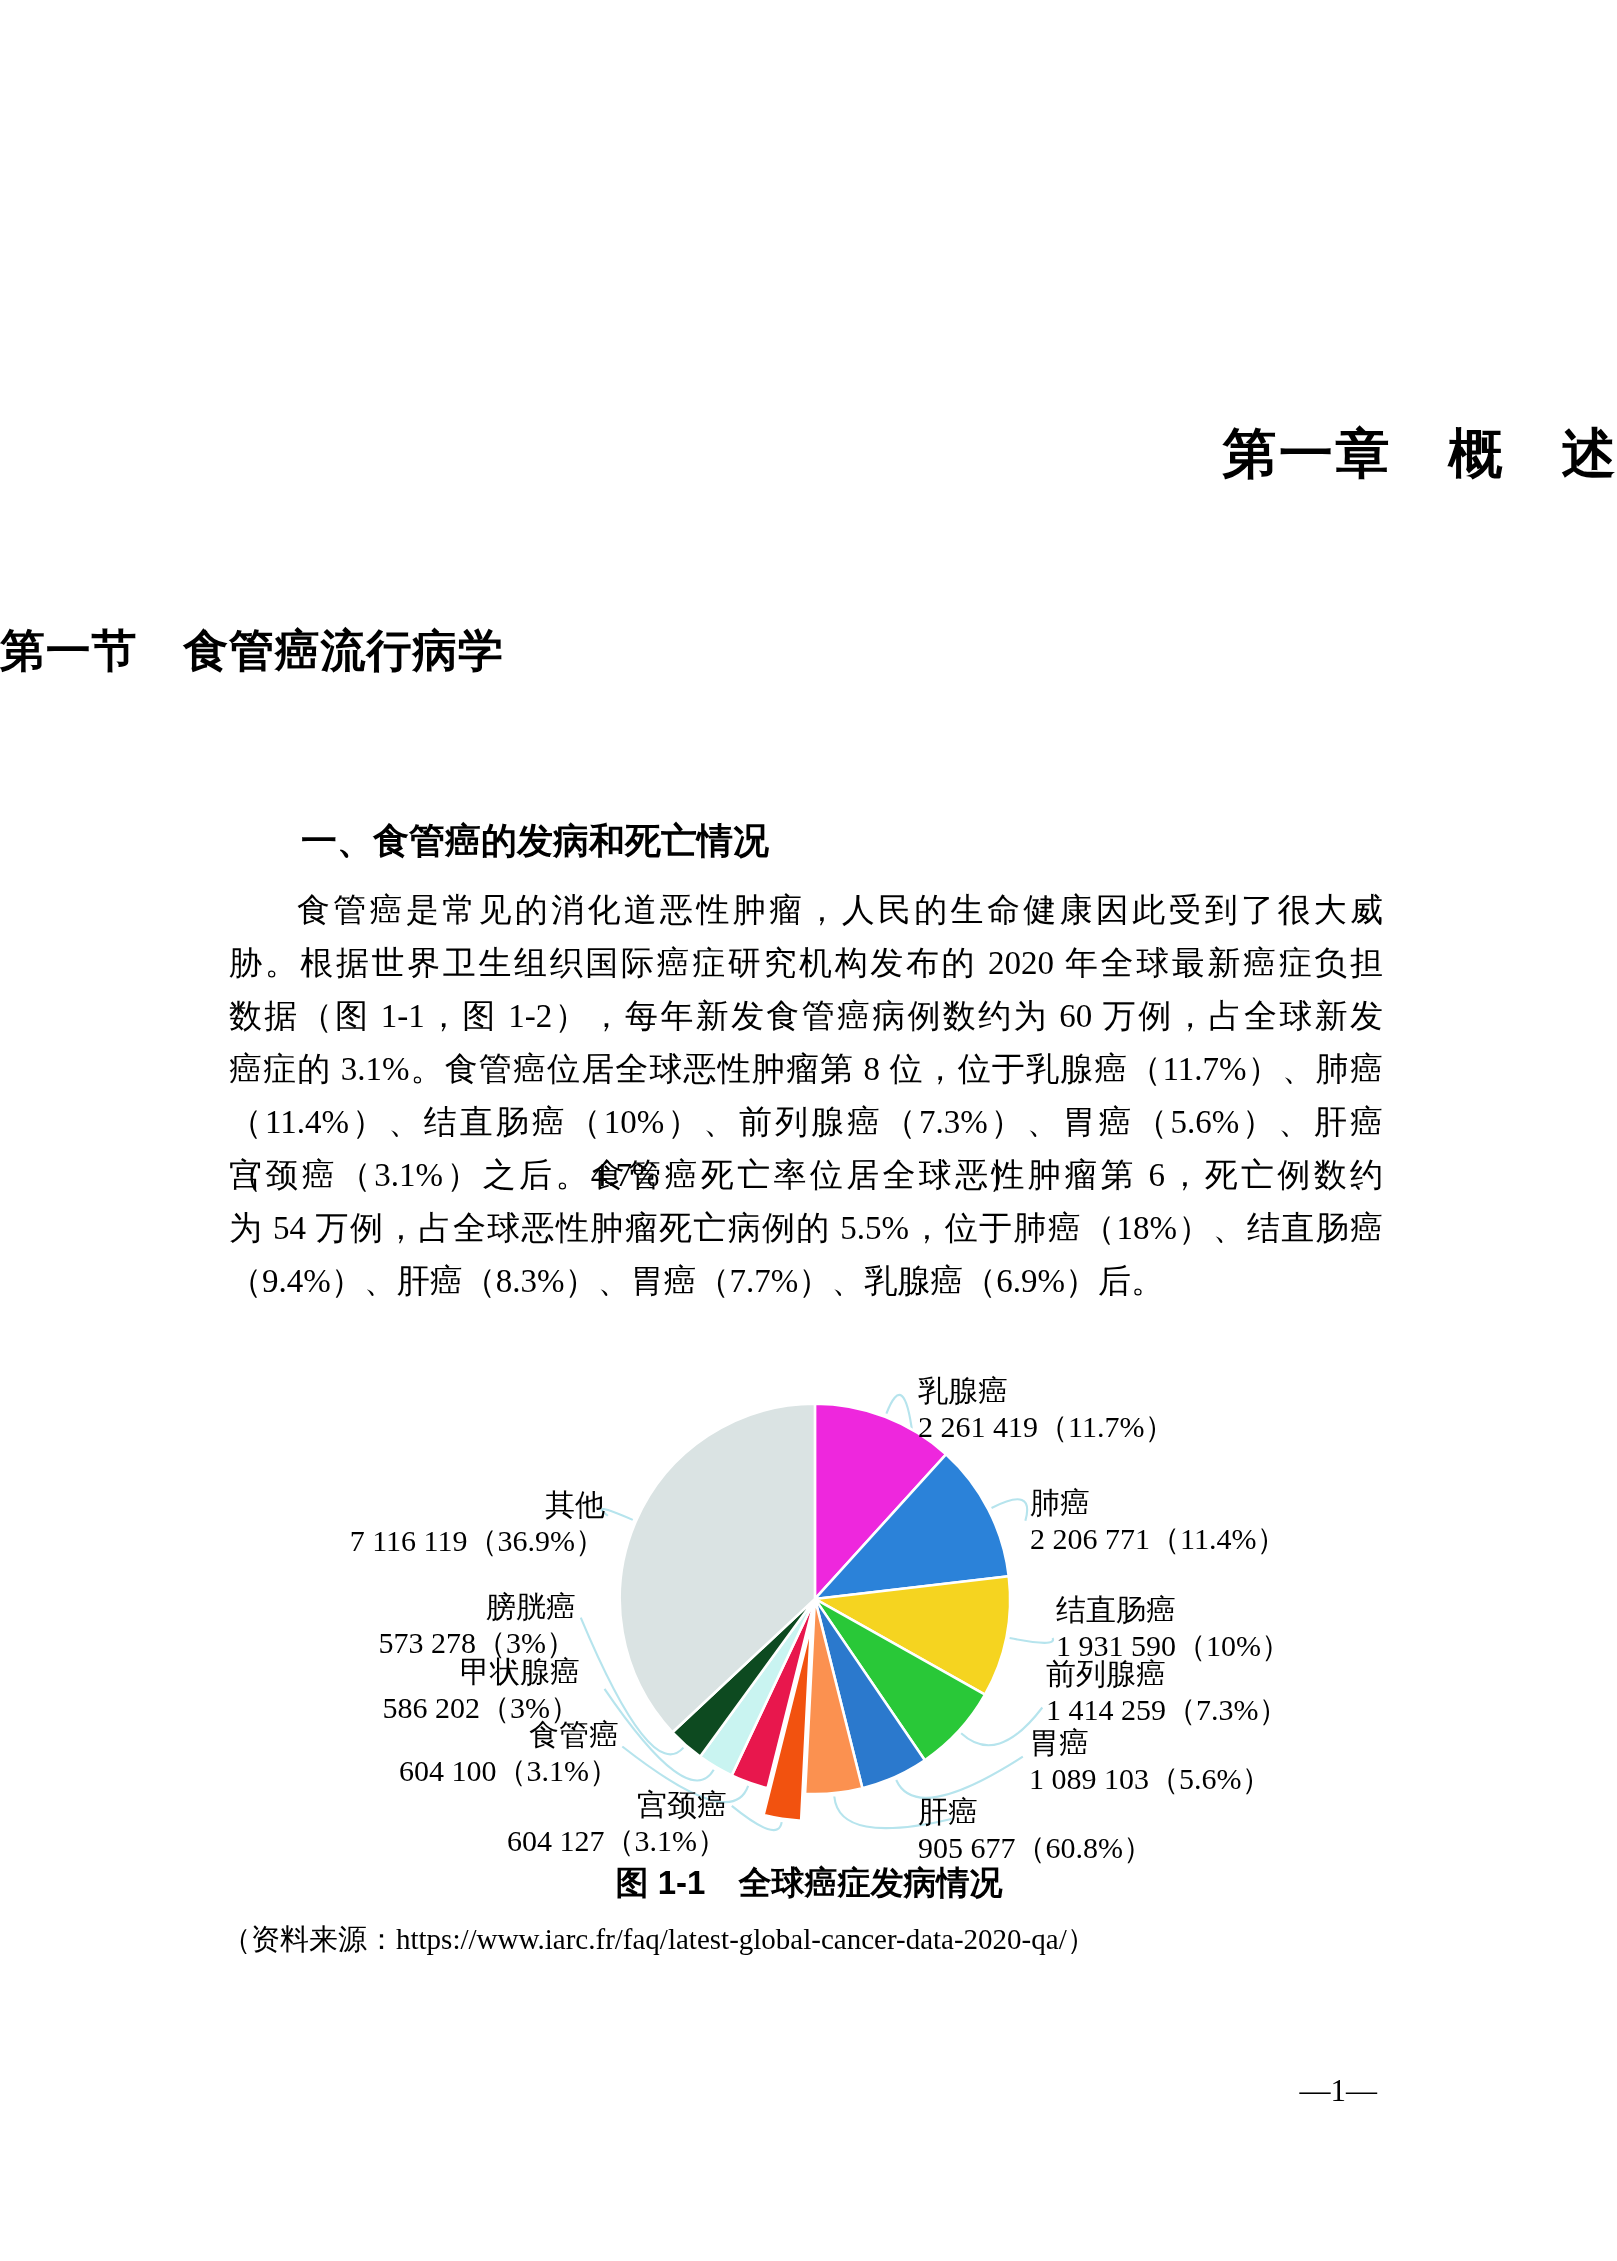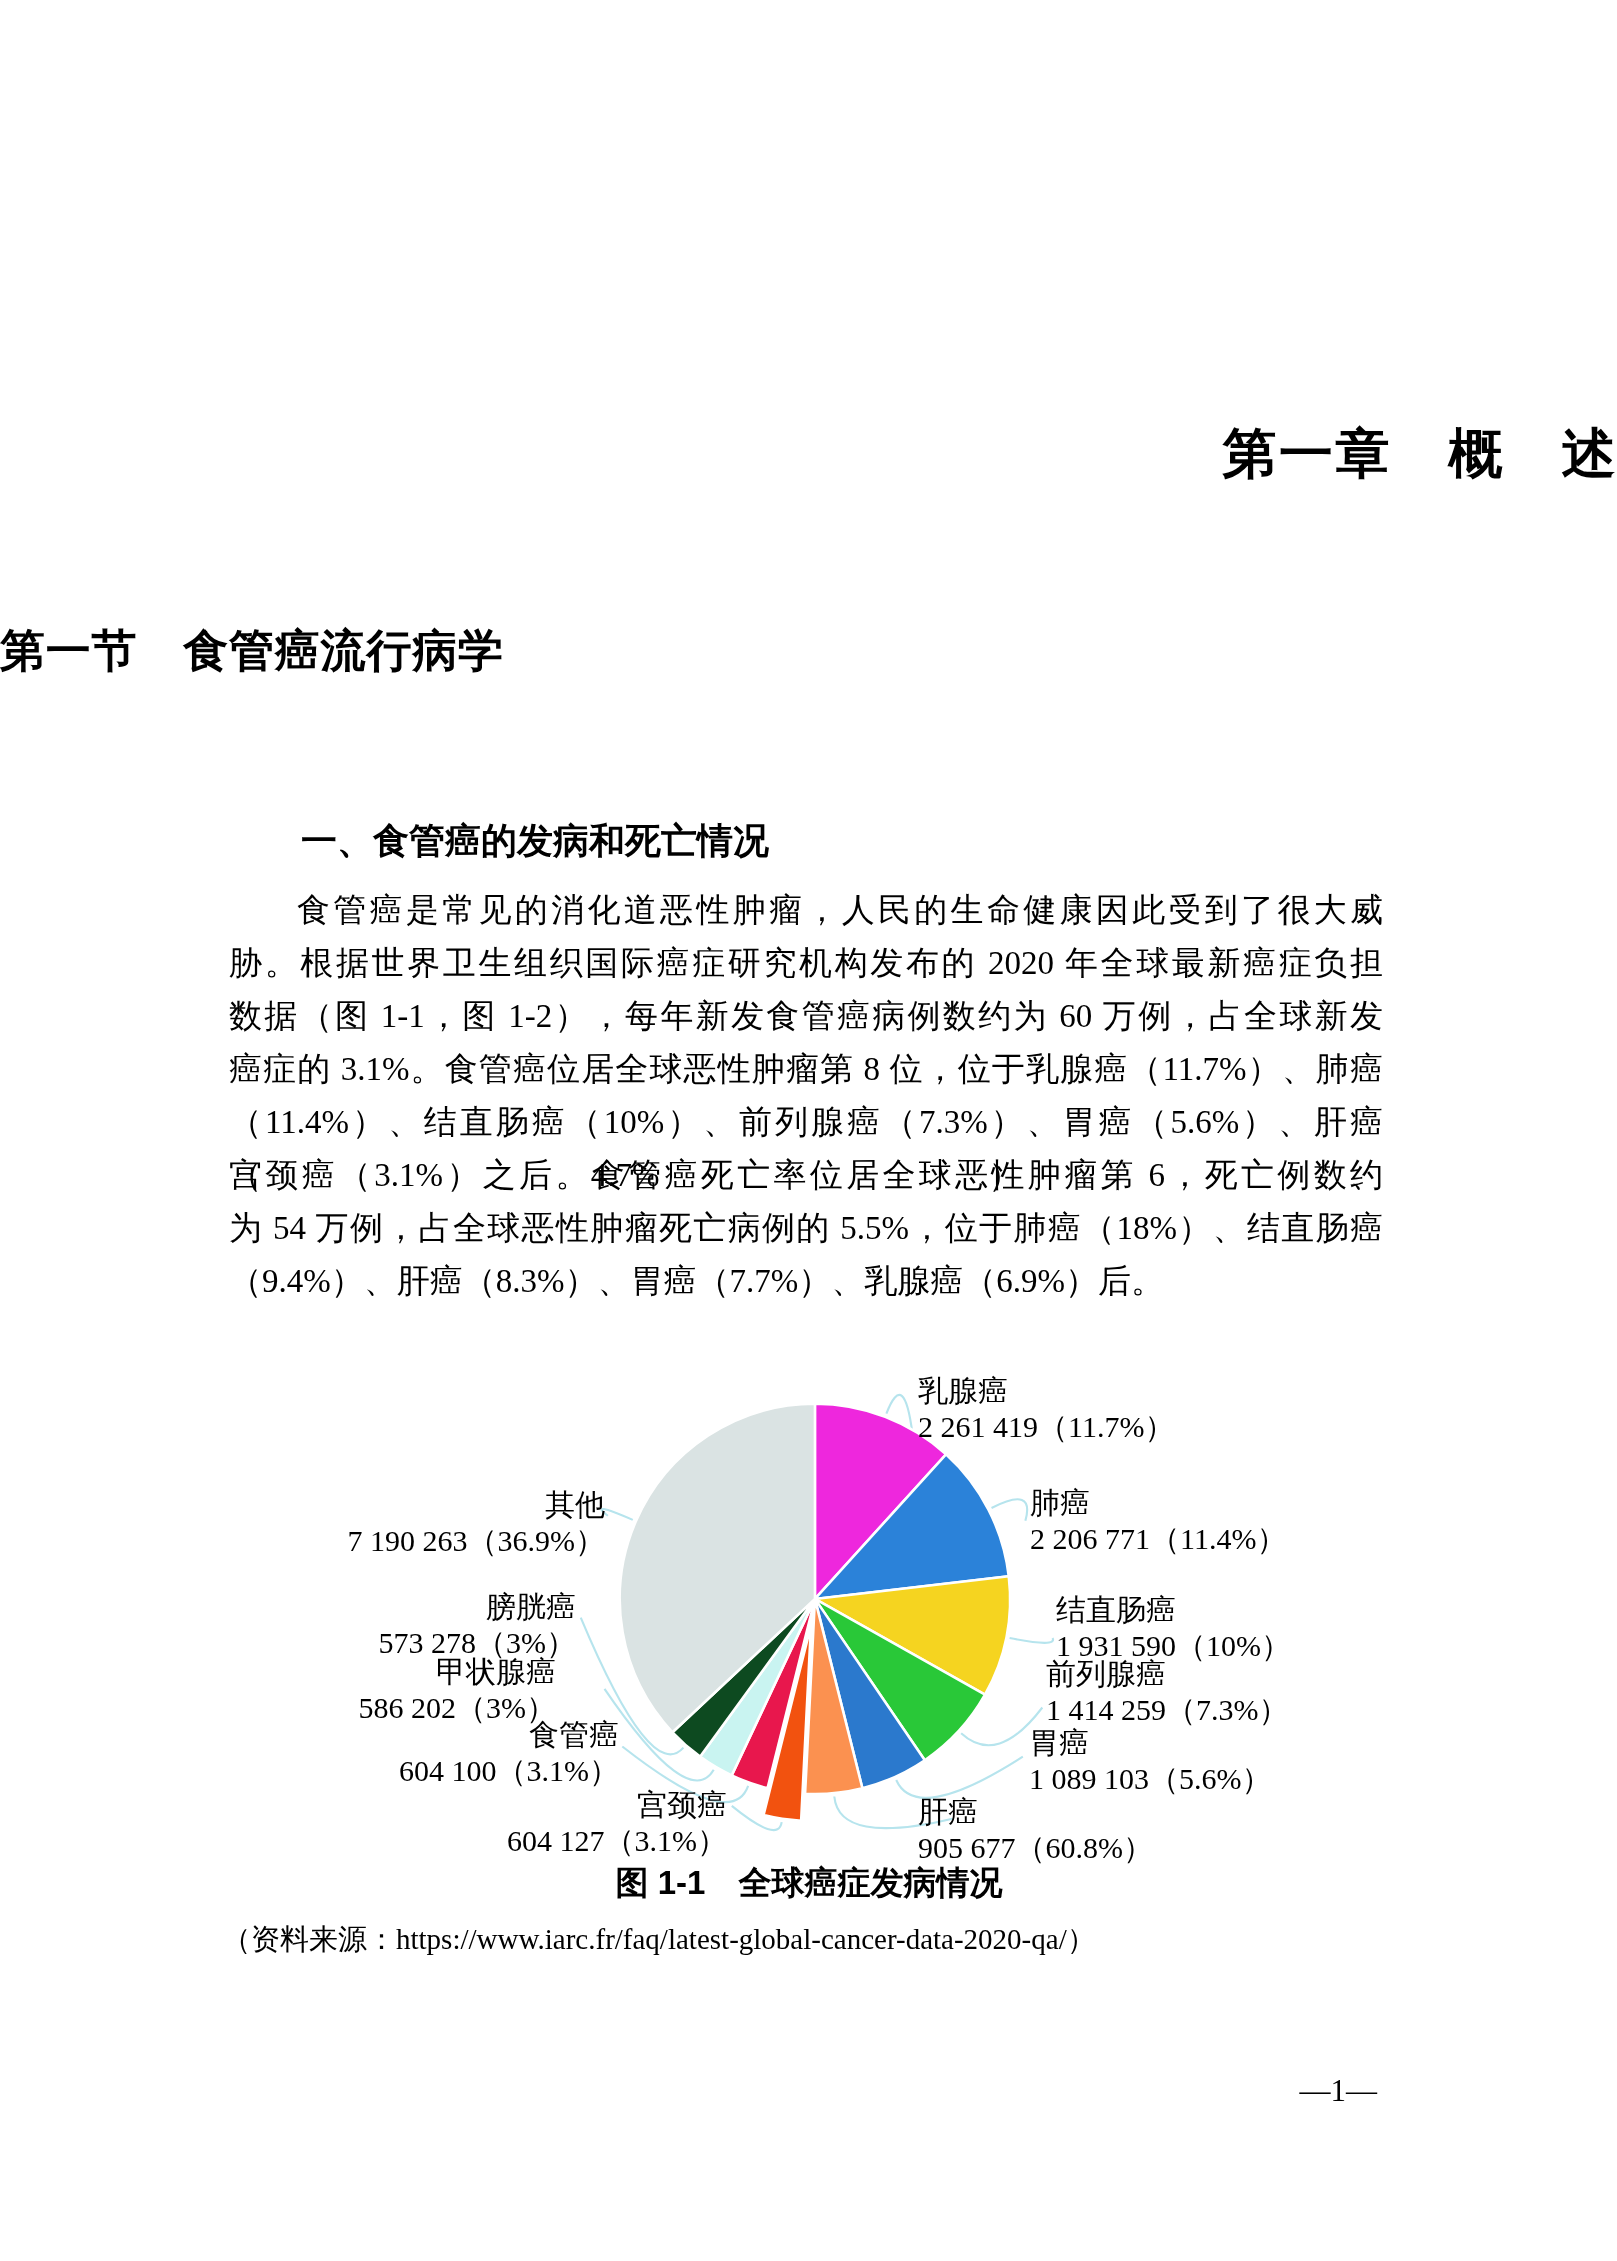--- a/index.html
+++ b/index.html
@@ -134,27 +134,27 @@
     <span>胃癌</span>
     <span>1 089 103（5.6%）</span>
   </div>
   <div class="pie-label" style="left:918px;top:1794px;">
     <span>肝癌</span>
     <span>905 677（60.8%）</span>
   </div>
 
   <div class="pie-label right-align" style="right:1013px;top:1487px;">
     <span>其他</span>
-    <span>7 190 263（36.9%）</span>
+    <span>7 116 119（36.9%）</span>
   </div>
   <div class="pie-label right-align" style="right:1042px;top:1589px;">
     <span>膀胱癌</span>
     <span>573 278（3%）</span>
   </div>
-  <div class="pie-label right-align" style="right:1062px;top:1654px;">
+  <div class="pie-label right-align" style="right:1038px;top:1654px;">
     <span>甲状腺癌</span>
     <span>586 202（3%）</span>
   </div>
   <div class="pie-label right-align" style="right:999px;top:1717px;">
     <span>食管癌</span>
     <span>604 100（3.1%）</span>
   </div>
   <div class="pie-label right-align" style="right:891px;top:1787px;">
     <span>宫颈癌</span>
     <span>604 127（3.1%）</span>

